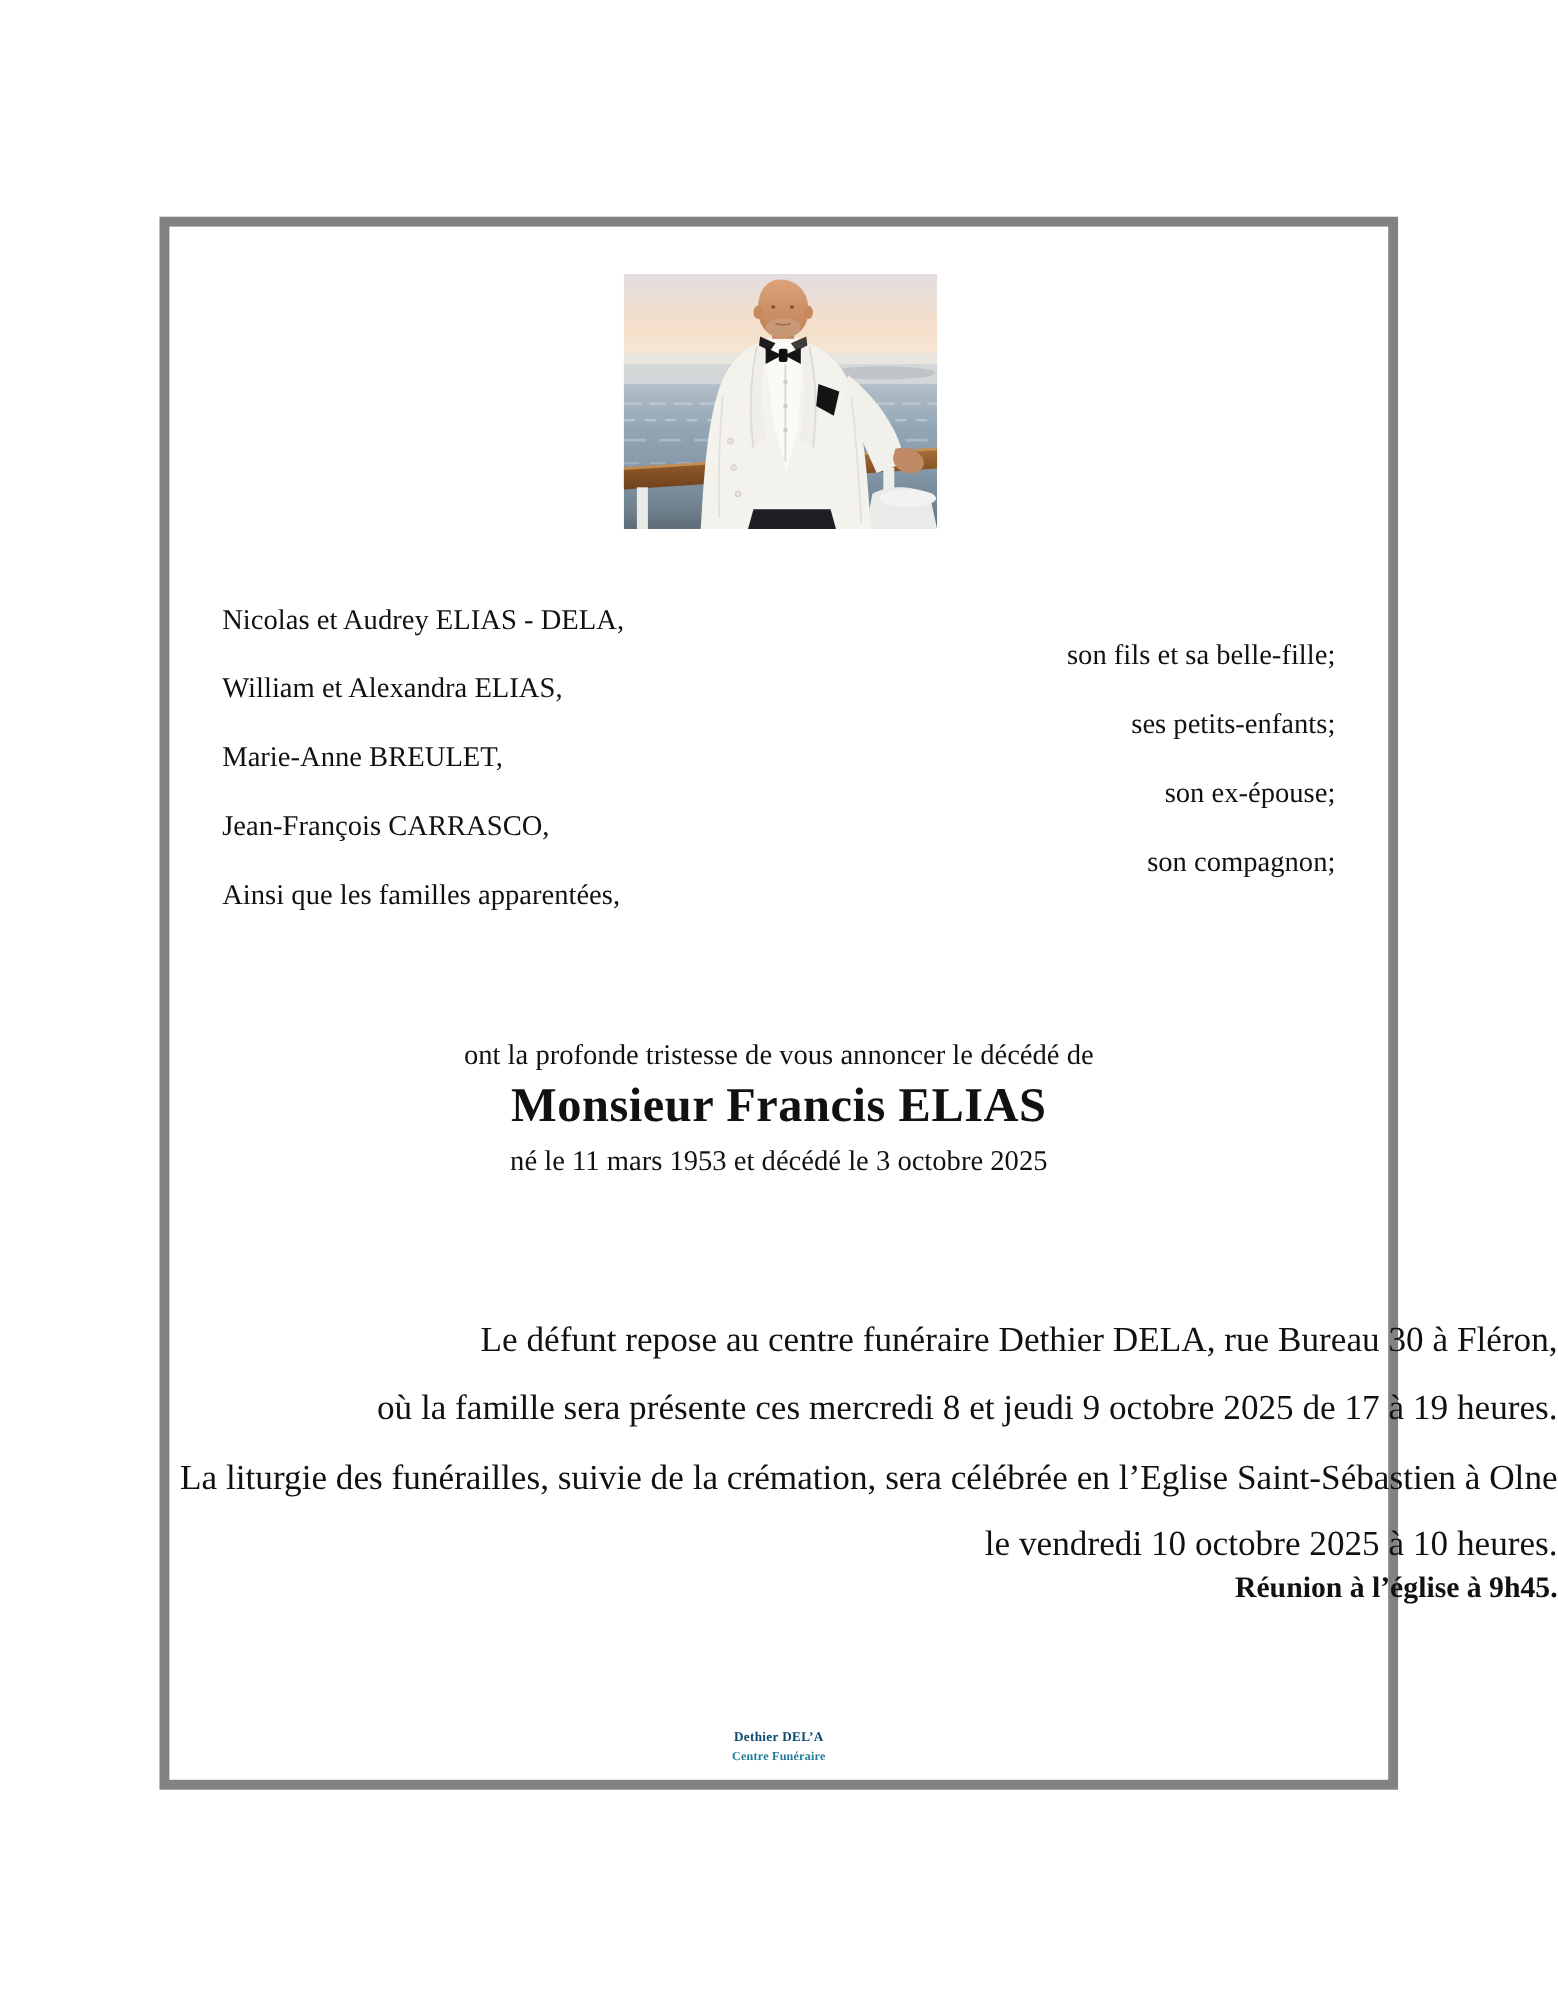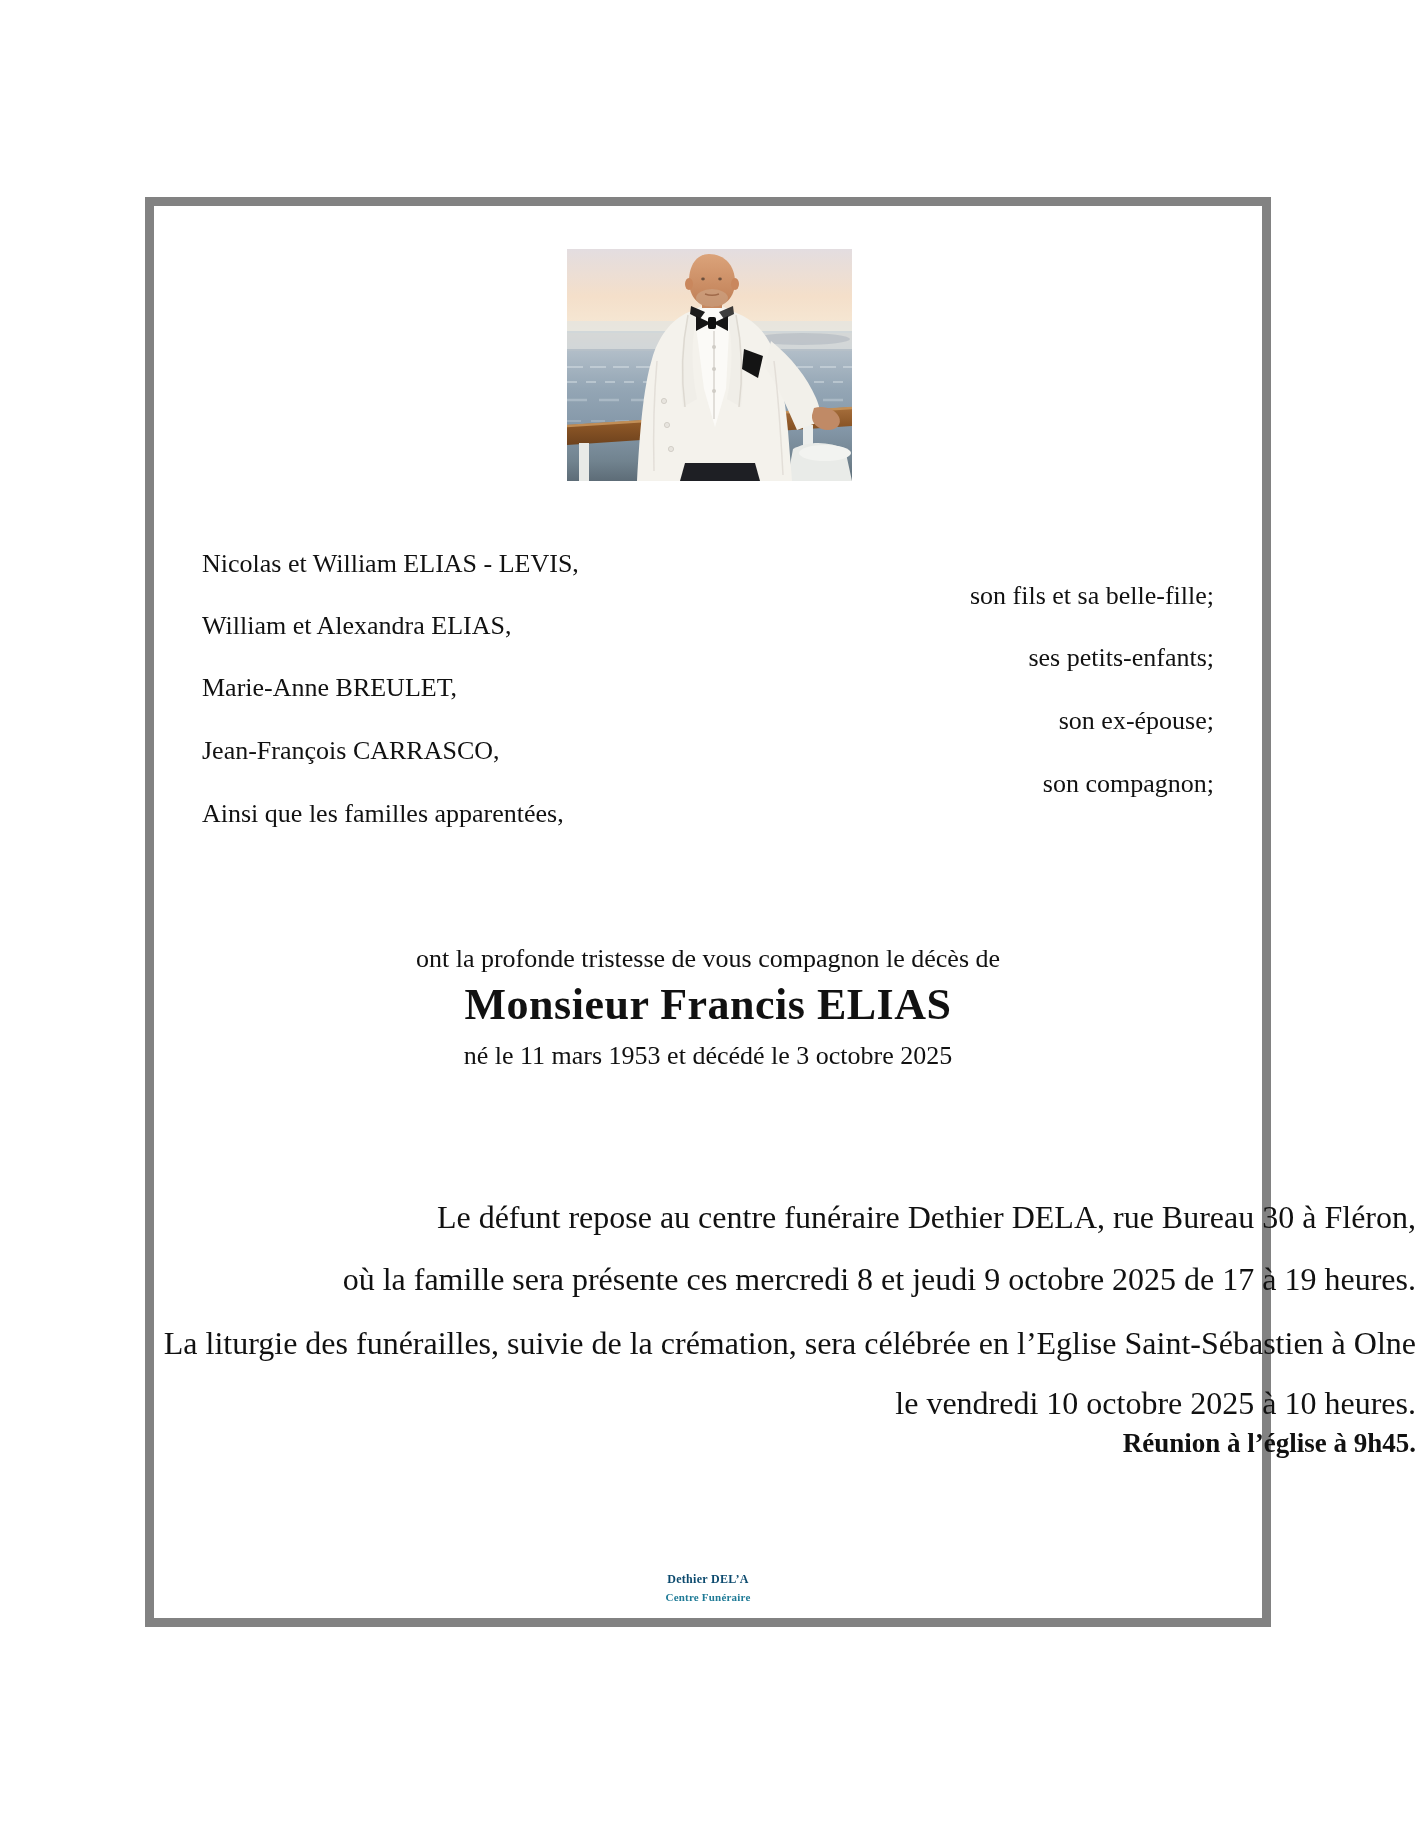--- a/index.html
+++ b/index.html
@@ -114,32 +114,32 @@
     <ellipse cx="122" cy="35" rx="4" ry="6" fill="#c9875d"></ellipse>
     <ellipse cx="168" cy="35" rx="4" ry="6" fill="#c9875d"></ellipse>
     <ellipse cx="145" cy="49" rx="16" ry="9" fill="#cdaa8d" opacity="0.55"></ellipse>
     <ellipse cx="136" cy="30" rx="1.8" ry="1.4" fill="#5a4436" opacity="0.85"></ellipse>
     <ellipse cx="153" cy="30" rx="1.8" ry="1.4" fill="#5a4436" opacity="0.85"></ellipse>
     <path d="M138 45 Q145 47.5 152 45" stroke="#a06a4a" stroke-width="1.4" fill="none"></path>
 
     <path d="M247 159 C257 156 268 160 272 168 C275 175 270 181 261 181 C251 181 244 174 245 166 Z" fill="#c08a66"></path>
   </svg>
 
-  <div class="t name-line" style="top:551px">Nicolas et William ELIAS - LEVIS,</div>
+  <div class="t name-line" style="top:551px">Nicolas et Audrey ELIAS - DELA,</div>
   <div class="t name-line" style="top:613px">William et Alexandra ELIAS,</div>
   <div class="t name-line" style="top:675px">Marie-Anne BREULET,</div>
   <div class="t name-line" style="top:738px">Jean-François CARRASCO,</div>
   <div class="t name-line" style="top:801px">Ainsi que les familles apparentées,</div>
 
   <div class="t rel-line" style="top:583px">son fils et sa belle-fille;</div>
   <div class="t rel-line" style="top:645px">ses petits-enfants;</div>
   <div class="t rel-line" style="top:708px">son ex-épouse;</div>
   <div class="t rel-line" style="top:771px">son compagnon;</div>
 
-  <div class="t center intro" style="top:946px">ont la profonde tristesse de vous compagnon le décès de</div>
+  <div class="t center intro" style="top:946px">ont la profonde tristesse de vous annoncer le décédé de</div>
   <div class="t center big-name" style="top:983px">Monsieur Francis ELIAS</div>
   <div class="t center dates" style="top:1043px">né le 11 mars 1953 et décédé le 3 octobre 2025</div>
 
   <div class="para" style="top:1171px">
     <div>Le défunt repose au centre funéraire Dethier DELA, rue Bureau 30 à Fléron,</div>
     <div>où la famille sera présente ces mercredi 8 et jeudi 9 octobre 2025 de 17 à 19 heures.</div>
   </div>
 
   <div class="para" style="top:1298px;line-height:30px">
     <div>La liturgie des funérailles, suivie de la crémation, sera célébrée en l’Eglise Saint-Sébastien à Olne</div>

